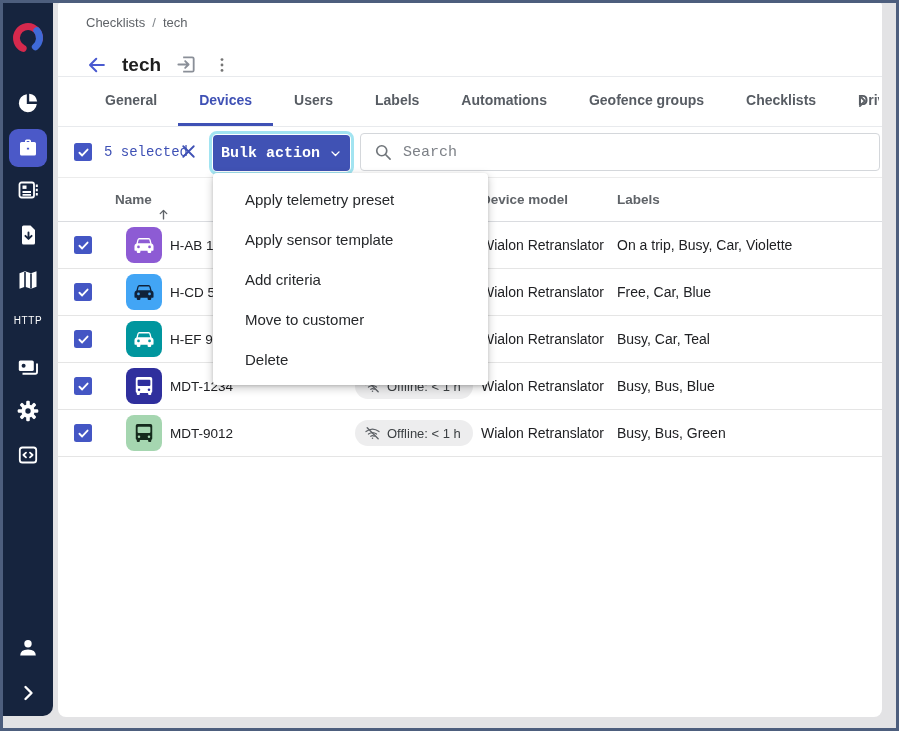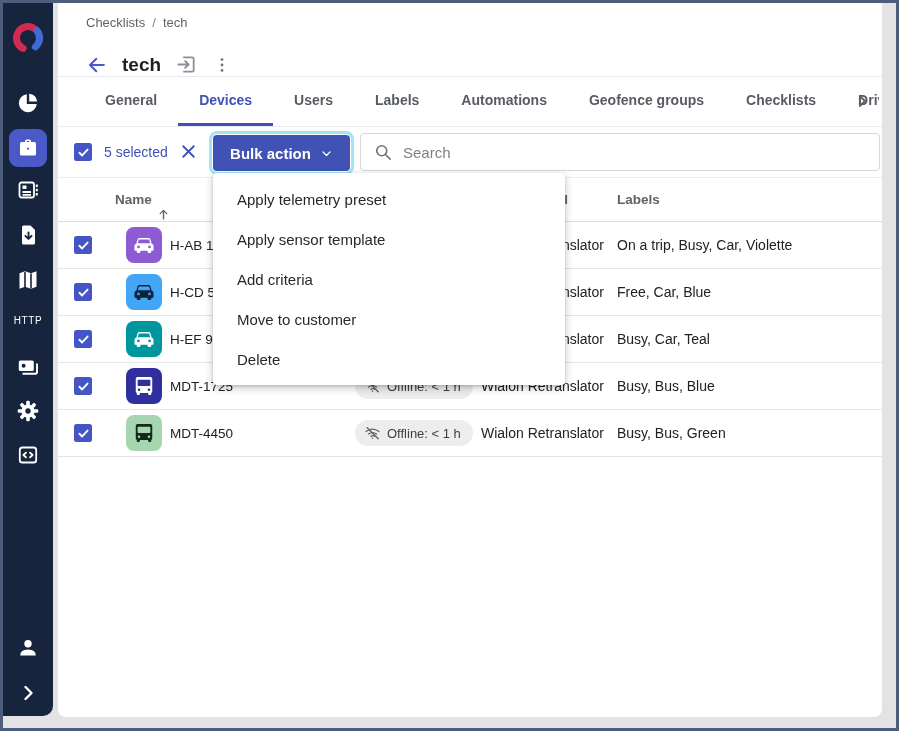--- a/index.html
+++ b/index.html
@@ -55,21 +55,21 @@
   .tab {
     padding:0 21px; display:flex; align-items:center;
     font-size:14px; font-weight:bold; color:#575c63; cursor:pointer; white-space:nowrap;
     border-bottom:3px solid transparent;
   }
   .tab.active { color:#3f51b5; border-bottom-color:#3f51b5; }
   .tab.clipped { max-width:96px; overflow:hidden; }
   .tabs-more { position:absolute; right:10px; top:88px; cursor:pointer; }
 
   
-  .toolbar { position:absolute; top:124px; left:0; right:0; height:51px; border-bottom:1px solid #ececec; }
+  .toolbar { position:absolute; top:124px; left:0; right:0; height:51px; border-bottom:1px solid #ececec;font-family:Liberation Mono, monospace; }
   .cbox {
     width:18px; height:18px; background:#4456c4; border-radius:2.5px;
     display:flex; align-items:center; justify-content:center; cursor:pointer; flex:none;
   }
   .toolbar .cbox { position:absolute; left:16px; top:16px; }
   .sel-count { position:absolute; left:46px; top:0; line-height:50px; font-size:14px; color:#3f51b5; }
   .clear-btn { position:absolute; left:120px; top:14px; }
   .bulk-btn {
     position:absolute; left:155px; top:8px; height:36px; width:137px;
     background:#4052b4; color:#fff; border:none; border-radius:4px;
@@ -101,22 +101,22 @@
   .badge {
     position:absolute; left:297px; top:10px; height:26px;
     background:#ededee; border-radius:14px; padding:0 12px 0 9px;
     display:flex; align-items:center; gap:6px; font-size:13px; color:#3c4043; white-space:nowrap;
   }
   .cell-model { position:absolute; left:423px; top:0; line-height:47px; font-size:14px; white-space:nowrap; }
   .cell-labels { position:absolute; left:559px; top:0; line-height:47px; font-size:14px; white-space:nowrap; }
 
   
   .menu {
-    position:absolute; left:155px; top:170px; width:352px; z-index:20;
-    background:#fff; border-radius:4px; padding:6px 8px;
+    position:absolute; left:155px; top:170px; width:275px; z-index:20;
+    background:#fff; border-radius:4px; padding:6px 16px;
     box-shadow:0 3px 10px rgba(0,0,0,.22), 0 1px 3px rgba(0,0,0,.14);
   }
   .menu-item {
     height:40px; display:flex; align-items:center; padding:0 16px;
     font-size:15px; color:#26282b; cursor:pointer; white-space:nowrap;
   }
 </style>
 </head>
 <body>
 
@@ -364,21 +364,21 @@
           </svg>
       </div>
       <div class="tile" style="background: rgb(47, 47, 157); color: rgb(255, 255, 255); --tile: #2f2f9d;">
         <svg viewBox="0 0 24 24">
           <path d="M6 3.8 Q4.4 3.8 4.4 5.4 L4.4 17 Q4.4 18.1 5.3 18.3 L5.3 19.3 Q5.3 20.2 6.2 20.2 L7.3 20.2 Q8.2 20.2 8.2 19.3 L8.2 18.4 L15.8 18.4 L15.8 19.3 Q15.8 20.2 16.7 20.2 L17.8 20.2 Q18.7 20.2 18.7 19.3 L18.7 18.3 Q19.6 18.1 19.6 17 L19.6 5.4 Q19.6 3.8 18 3.8 Z" fill="currentColor"></path>
           <rect x="6.1" y="6.3" width="11.8" height="5.6" rx="0.9" fill="var(--tile)"></rect>
           <circle cx="7.4" cy="15.4" r="1.15" fill="var(--tile)"></circle>
             <circle cx="16.6" cy="15.4" r="1.15" fill="var(--tile)"></circle>
         </svg>
       </div>
-      <div class="cell-name">MDT-1725</div>
+      <div class="cell-name">MDT-1234</div>
       <div class="badge">
         <svg width="17" height="17" viewBox="0 0 24 24" fill="none" stroke="#5f6368" stroke-width="1.7" stroke-linecap="round">
             <path d="M2.8 9.3 Q12 2.2 21.2 9.3"></path>
             <path d="M6.3 12.8 Q12 8.6 17.7 12.8"></path>
             <path d="M9.6 16 Q12 14.3 14.4 16"></path>
             <circle cx="12" cy="18.7" r="1.1" fill="#5f6368" stroke="none"></circle>
             <path d="M4.5 4 L20 19.5" stroke-width="1.9"></path>
           </svg>
         <span>Offline: &lt; 1 h</span>
       </div>
@@ -393,21 +393,21 @@
           </svg>
       </div>
       <div class="tile" style="background: rgb(165, 214, 176); color: rgb(21, 42, 28); --tile: #a5d6b0;">
         <svg viewBox="0 0 24 24">
           <path d="M6 3.8 Q4.4 3.8 4.4 5.4 L4.4 17 Q4.4 18.1 5.3 18.3 L5.3 19.3 Q5.3 20.2 6.2 20.2 L7.3 20.2 Q8.2 20.2 8.2 19.3 L8.2 18.4 L15.8 18.4 L15.8 19.3 Q15.8 20.2 16.7 20.2 L17.8 20.2 Q18.7 20.2 18.7 19.3 L18.7 18.3 Q19.6 18.1 19.6 17 L19.6 5.4 Q19.6 3.8 18 3.8 Z" fill="currentColor"></path>
           <rect x="6.1" y="6.3" width="11.8" height="5.6" rx="0.9" fill="var(--tile)"></rect>
           <circle cx="7.4" cy="15.4" r="1.15" fill="var(--tile)"></circle>
             <circle cx="16.6" cy="15.4" r="1.15" fill="var(--tile)"></circle>
         </svg>
       </div>
-      <div class="cell-name">MDT-4450</div>
+      <div class="cell-name">MDT-9012</div>
       <div class="badge">
         <svg width="17" height="17" viewBox="0 0 24 24" fill="none" stroke="#5f6368" stroke-width="1.7" stroke-linecap="round">
             <path d="M2.8 9.3 Q12 2.2 21.2 9.3"></path>
             <path d="M6.3 12.8 Q12 8.6 17.7 12.8"></path>
             <path d="M9.6 16 Q12 14.3 14.4 16"></path>
             <circle cx="12" cy="18.7" r="1.1" fill="#5f6368" stroke="none"></circle>
             <path d="M4.5 4 L20 19.5" stroke-width="1.9"></path>
           </svg>
         <span>Offline: &lt; 1 h</span>
       </div>

